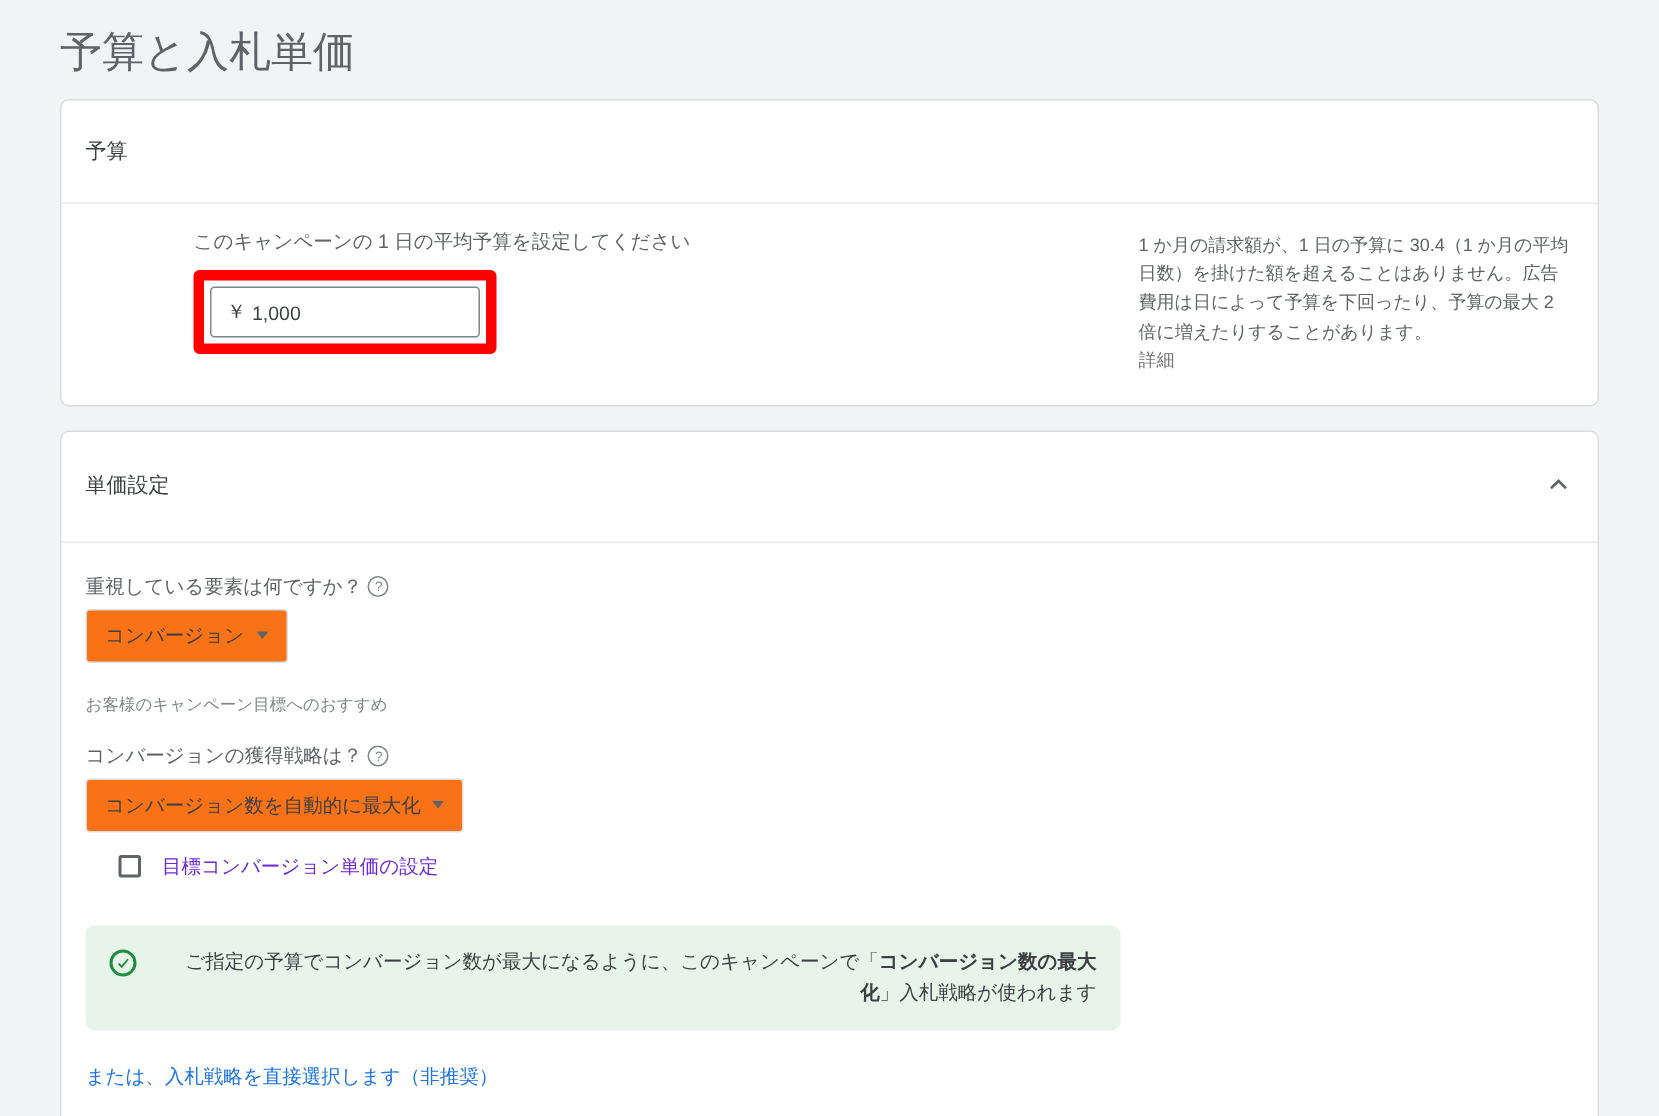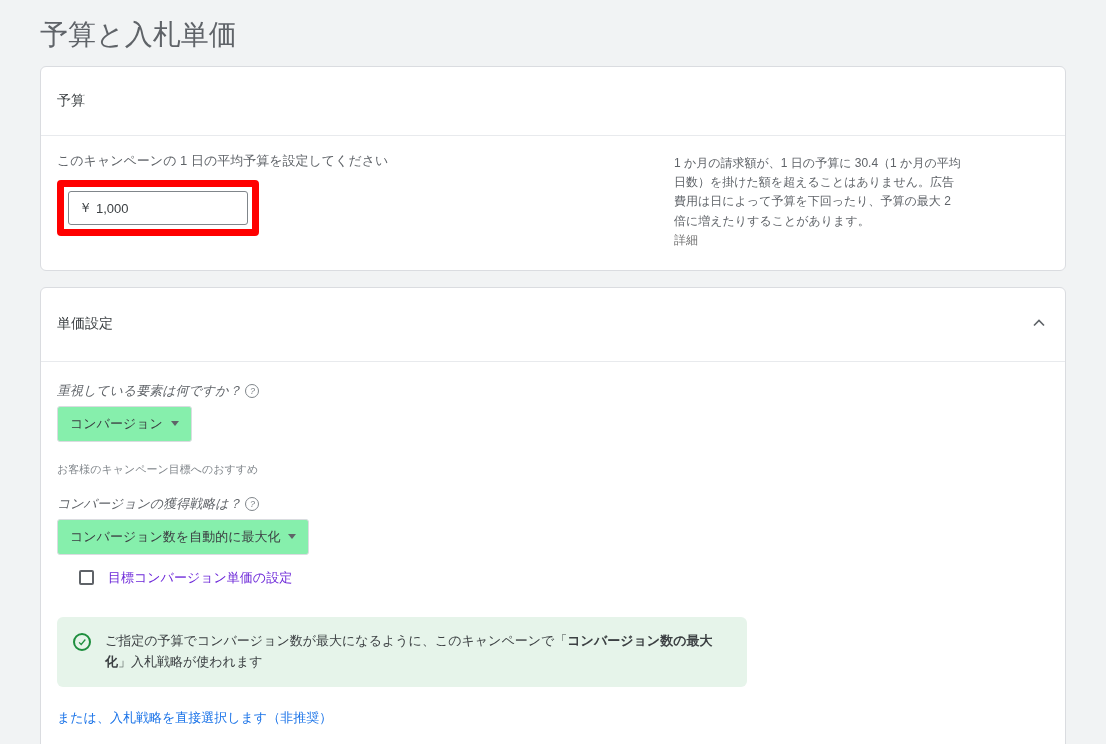--- a/index.html
+++ b/index.html
@@ -35,23 +35,23 @@
       font-size: 14px;
       color: #3c4043;
       border-bottom: 1px solid #e8eaed;
     }
     .card-body {
       padding: 16px 16px 20px 16px;
       position: relative;
     }
     .budget-body {
       display: flex;
-      justify-content: flex-start;
+      justify-content: flex-end;
       align-items: flex-start;
-      gap: 17px;
+      gap: 30px;
     }
     .budget-left {
       flex: 0 0 600px;
     }
     .body-label {
       font-size: 13px;
       color: #5f6368;
       margin-bottom: 10px;
     }
     .highlight-box {
@@ -95,21 +95,21 @@
       color: #80868b;
       margin-left: 4px;
       vertical-align: middle;
     }
     .select-button {
       border: 1px solid #dadce0;
       border-radius: 3px;
       padding: 8px 12px;
       font-size: 13px;
       color: #3c4043;
-      background: #86efac;
+      background: #f97316;
       display: inline-flex;
       align-items: center;
       gap: 8px;
       cursor: pointer;
       margin-top: 6px;
     }
     .select-button .caret {
       width: 0;
       height: 0;
       border-left: 4px solid transparent;
@@ -120,21 +120,20 @@
       font-size: 11px;
       color: #80868b;
       margin-top: 20px;
     }
     .question-label {
       font-size: 13px;
       color: #5f6368;
       margin-top: 18px;
       display: flex;
       align-items: center;
-      font-style: italic;
     }
     .question-label:first-child {
       margin-top: 4px;
     }
     .checkbox-row {
       display: flex;
       align-items: center;
       margin-top: 14px;
       margin-left: 22px;
     }
@@ -172,20 +171,21 @@
       margin-top: 2px;
     }
     .check-icon svg {
       width: 10px;
       height: 10px;
     }
     .info-text {
       font-size: 13px;
       color: #3c4043;
       line-height: 1.6;
+      text-align: right;
     }
     .info-text .bold {
       font-weight: 700;
     }
     .alt-link {
       color: #1a73e8;
       font-size: 13px;
       margin-top: 22px;
       display: inline-block;
       cursor: pointer;

